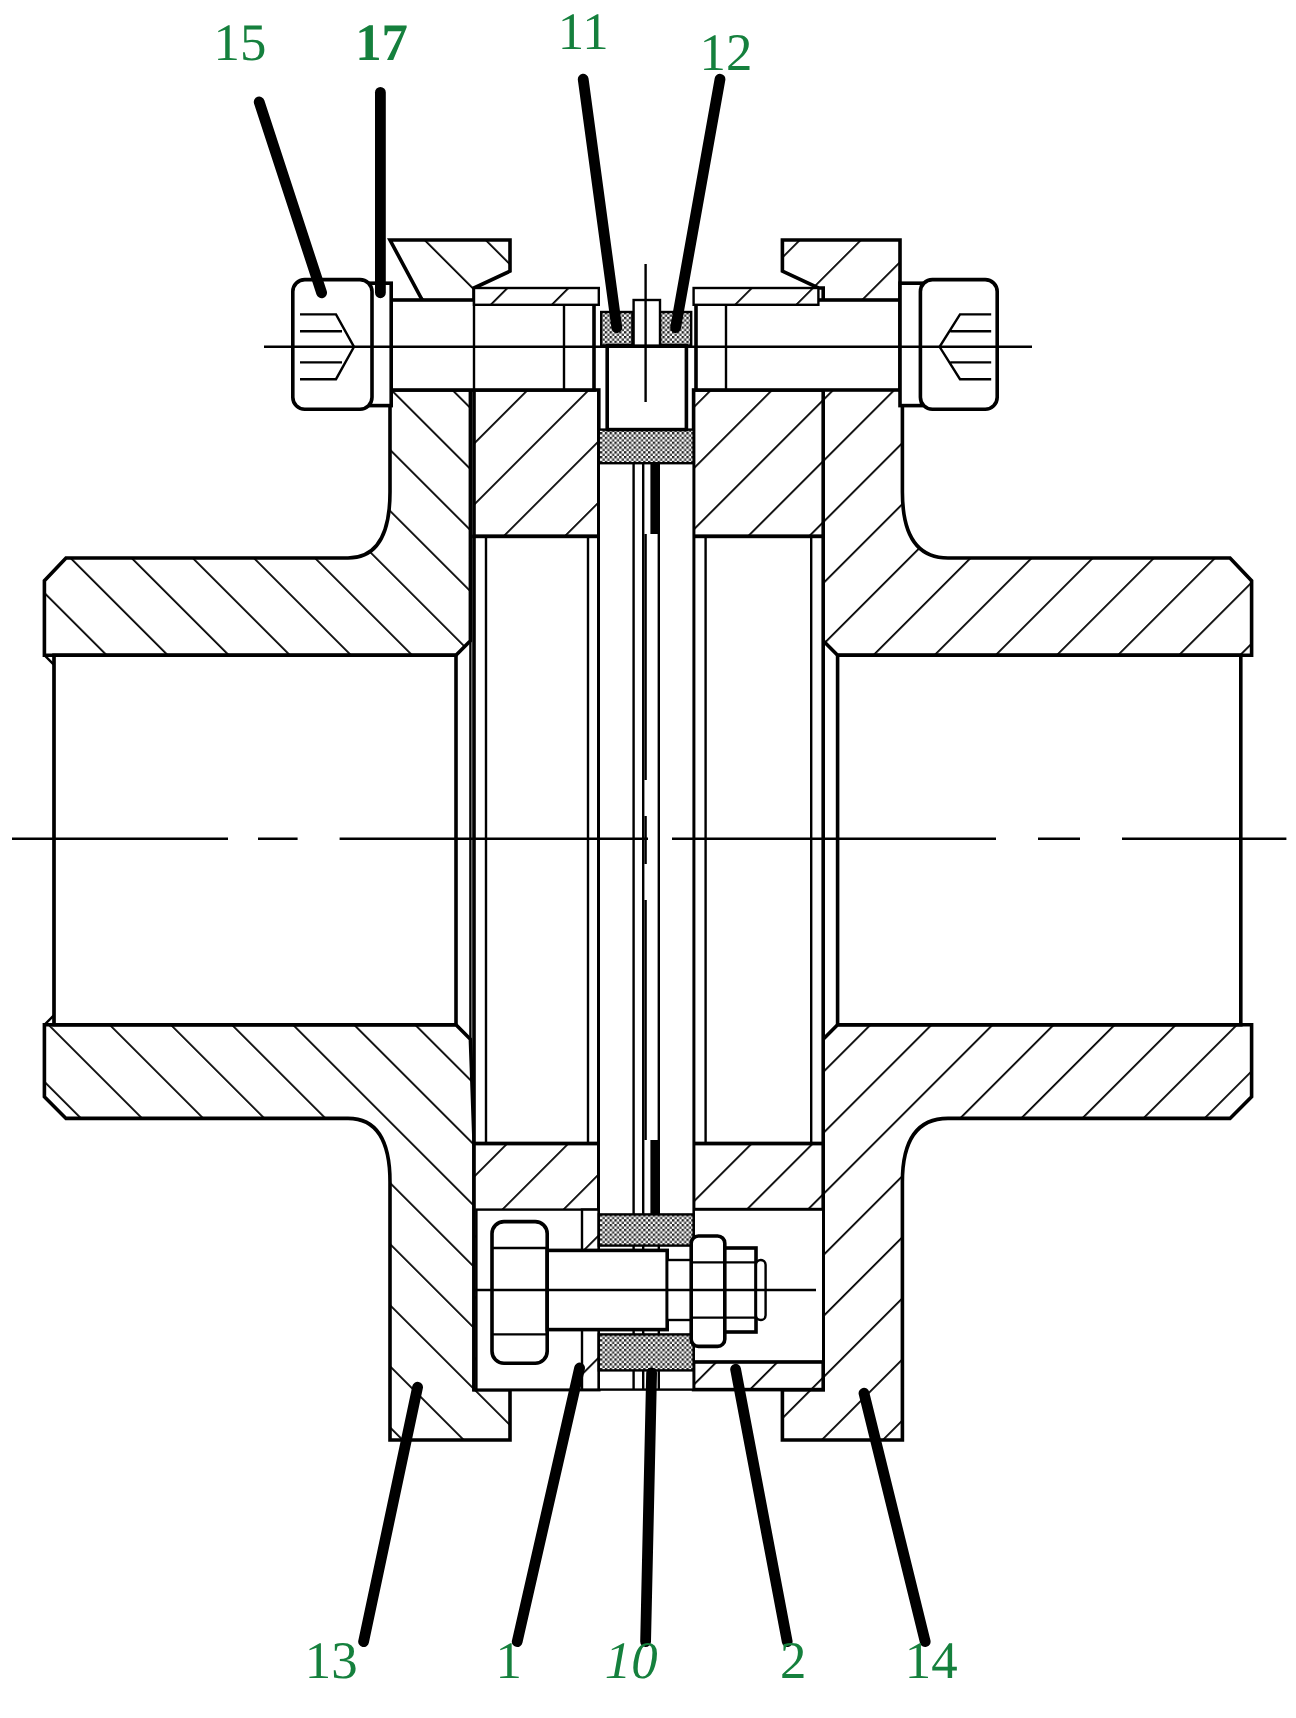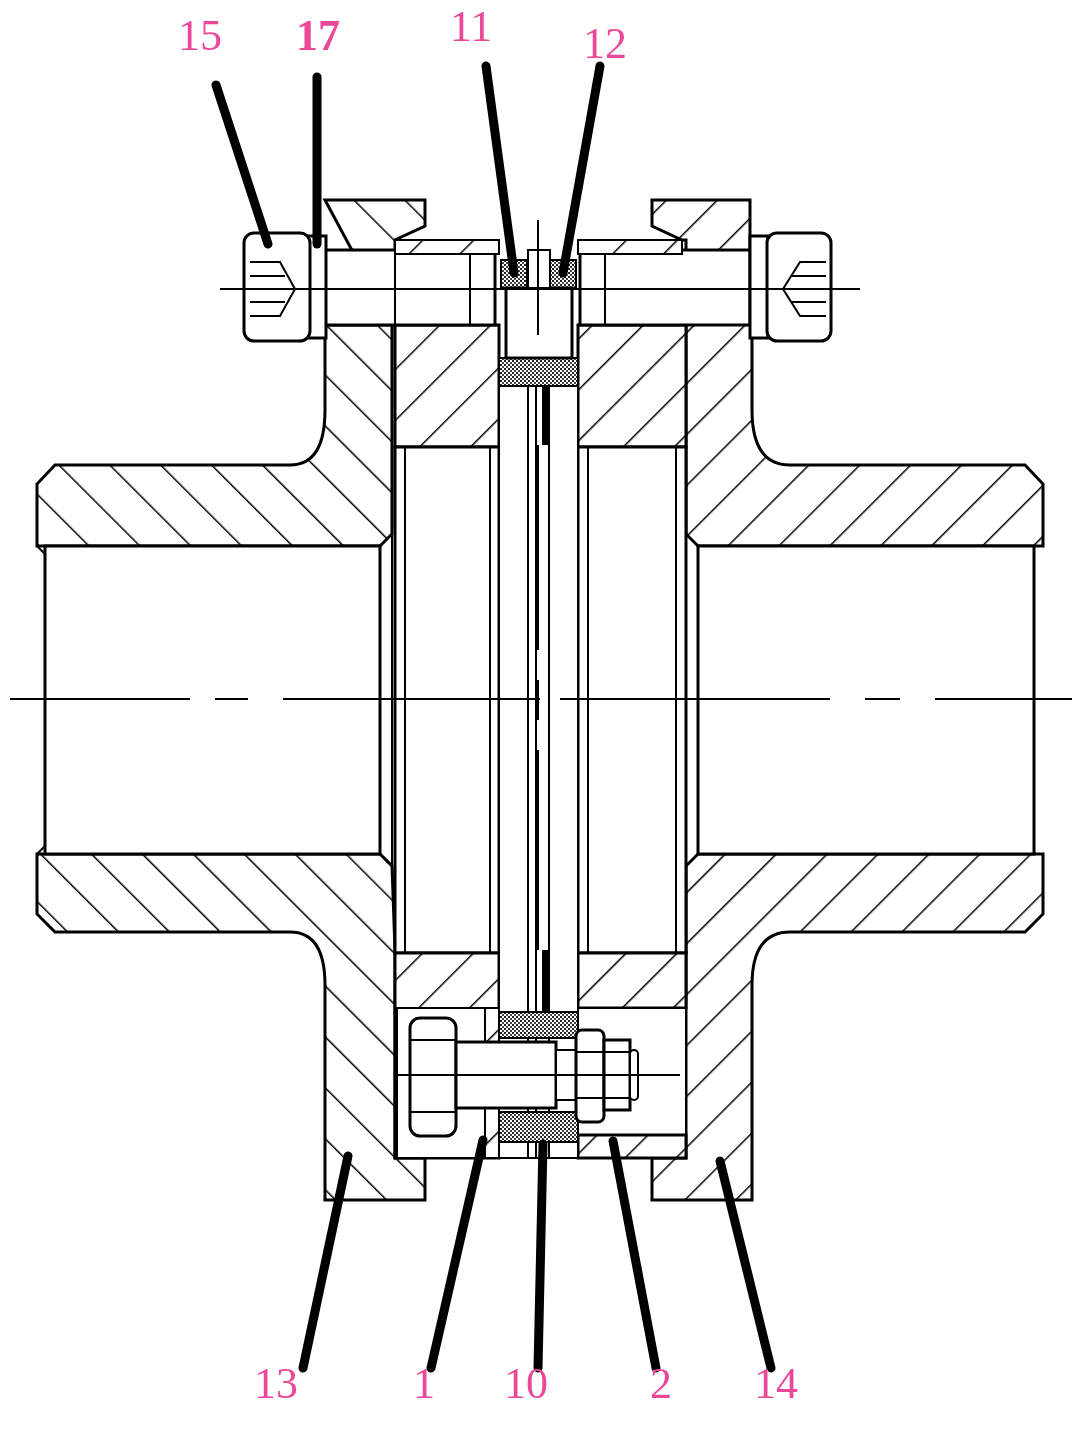--- a/index.html
+++ b/index.html
@@ -1,18 +1,18 @@
 <!DOCTYPE html>
 <html><head>
 <meta charset="utf-8">
 <style>
   html, body { margin: 0; padding: 0; background: #ffffff; }
   body { width: 1080px; height: 1432px; position: relative; overflow: hidden; font-family: "DejaVu Serif", "Liberation Serif", serif; }
   #drawing { position: absolute; left: 0; top: 0; width: 1080px; height: 1432px; }
-  .lbl { position: absolute; font-family: "Liberation Serif", "DejaVu Serif", serif; font-size: 44px; color: #ec4899; line-height: 1; transform: translateX(-50%); white-space: nowrap; }
+  .lbl { position: absolute; font-family: "Liberation Serif", "DejaVu Serif", serif; font-size: 44px; color: #15803d; line-height: 1; transform: translateX(-50%); white-space: nowrap; }
   .hatched { stroke: #000; stroke-width: 3; }
   .thin { stroke: #000; stroke-width: 2; fill: none; }
   .center { stroke: #000; stroke-width: 2; fill: none; }
   .leader { stroke: #000; stroke-width: 9; stroke-linecap: round; fill: none; }
   .gasket { fill: url(#dots); stroke: #000; stroke-width: 2; }
 </style>
 </head>
 <body>
 
 <svg id="drawing" viewBox="0 0 1080 1432" xmlns="http://www.w3.org/2000/svg">
@@ -127,20 +127,20 @@
     <line class="leader" x1="348" y1="1156" x2="303" y2="1368"></line>
     <line class="leader" x1="483" y1="1140" x2="431" y2="1368"></line>
     <line class="leader" x1="543" y1="1144" x2="538" y2="1368"></line>
     <line class="leader" x1="613" y1="1141" x2="656" y2="1368"></line>
     <line class="leader" x1="720" y1="1161" x2="771" y2="1368"></line>
   </g>
 </svg>
 
 <div class="lbl" style="left:200px; top:14px;">15</div>
 <div class="lbl" style="left:318px; top:14px;font-weight:bold;">17</div>
-<div class="lbl" style="left:471px; top:5px;">11</div>
+<div class="lbl" style="left:486px; top:5px;">11</div>
 <div class="lbl" style="left:605px; top:22px;">12</div>
 
 <div class="lbl" style="left:276px; top:1362px;">13</div>
 <div class="lbl" style="left:424px; top:1362px;">1</div>
-<div class="lbl" style="left:526px; top:1362px;">10</div>
+<div class="lbl" style="left:526px; top:1362px;font-style:italic;">10</div>
 <div class="lbl" style="left:661px; top:1362px;">2</div>
 <div class="lbl" style="left:776px; top:1362px;">14</div>
 
 </body></html>

